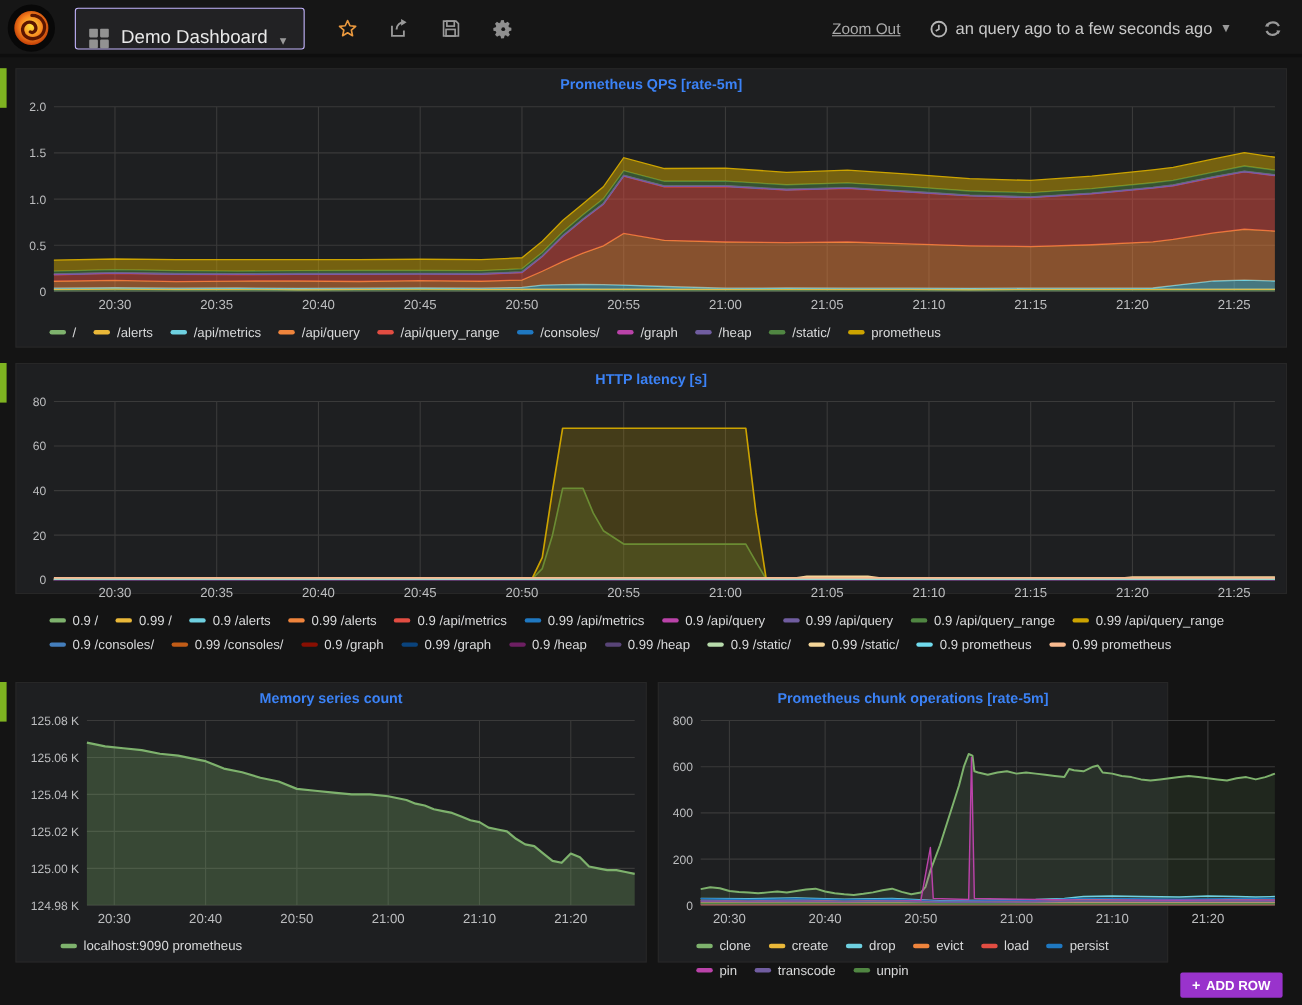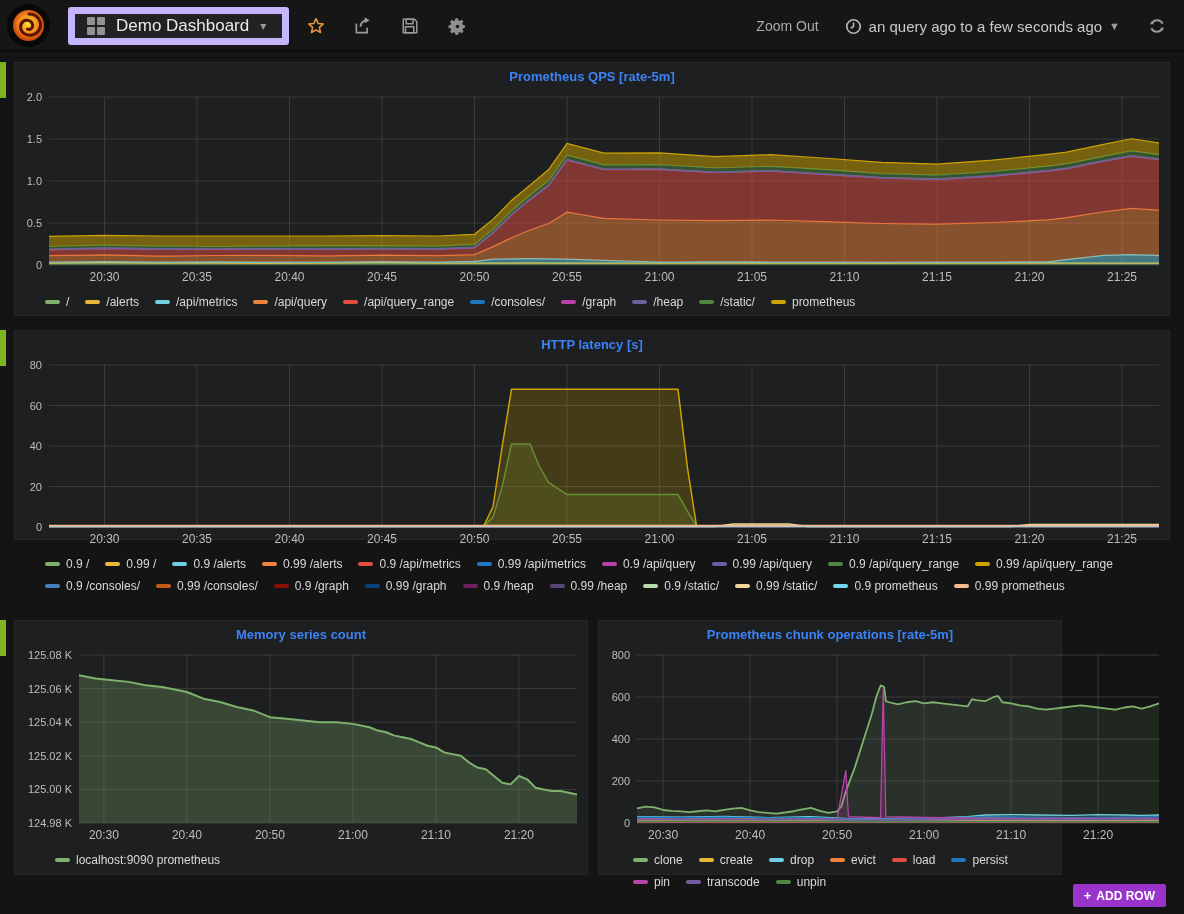--- a/index.html
+++ b/index.html
@@ -5,28 +5,28 @@
   * { box-sizing: border-box; margin: 0; padding: 0; }
   html,body { width:1184px; height:914px; overflow:hidden; }
   body { background:#141414; font-family:"Liberation Sans", sans-serif; position:relative; }
 
   
   .navbar { position:absolute; left:0; top:0; width:1184px; height:52px; background:#161616;
             border-bottom:3px solid #0e0e0e; display:flex; align-items:center; }
   .logo { position:absolute; left:7px; top:4px; width:43px; height:43px; border-radius:50%;
           background:#080808; display:flex; align-items:center; justify-content:center; cursor:pointer; }
   .dash-btn { position:absolute; left:68px; top:7px; height:38px; background:#222224;
-              border:7px solid #c4b5fd; border-radius:3px; display:flex; align-items:center;
+              border:1px solid #c4b5fd; border-radius:3px; display:flex; align-items:flex-end;
               padding:0 16px 0 12px; gap:11px; cursor:pointer; }
   .dash-btn .title { color:#e9e9e9; font-size:17px; }
   .caret { color:#9a9a9a; font-size:12px; }
   .nav-icons { position:absolute; left:305px; top:0; height:52px; display:flex; align-items:center; gap:25px; }
   .icon-btn { width:22px; height:22px; display:flex; align-items:center; justify-content:center; cursor:pointer; }
   .nav-right { position:absolute; right:16px; top:0; height:52px; display:flex; align-items:center; gap:26px; }
-  .zoom-out { color:#ababab; font-size:14px; cursor:pointer; }
+  .zoom-out { color:#ababab; font-size:14px; cursor:pointer;text-decoration:underline; }
   .time-picker { display:flex; align-items:center; gap:7px; color:#c9c9c9; font-size:15px; cursor:pointer; }
   .time-picker .caret-solid { color:#9a9a9a; font-size:11px; }
 
   
   .row-tab { position:absolute; left:0; width:6px; height:36px; background:#7eb321; cursor:pointer; }
   .panel { position:absolute; background:#1e1f21; border:1px solid #272727; display:flex; flex-direction:column; }
   .panel-title { height:26px; line-height:28px; text-align:center; color:#3b82f6; font-size:13px;
                  font-weight:bold; cursor:pointer; flex:none; }
   .chart { flex:none; width:100%; }
   .legend { display:flex; flex-wrap:wrap; align-items:flex-start; padding:4px 8px 0 30px;

